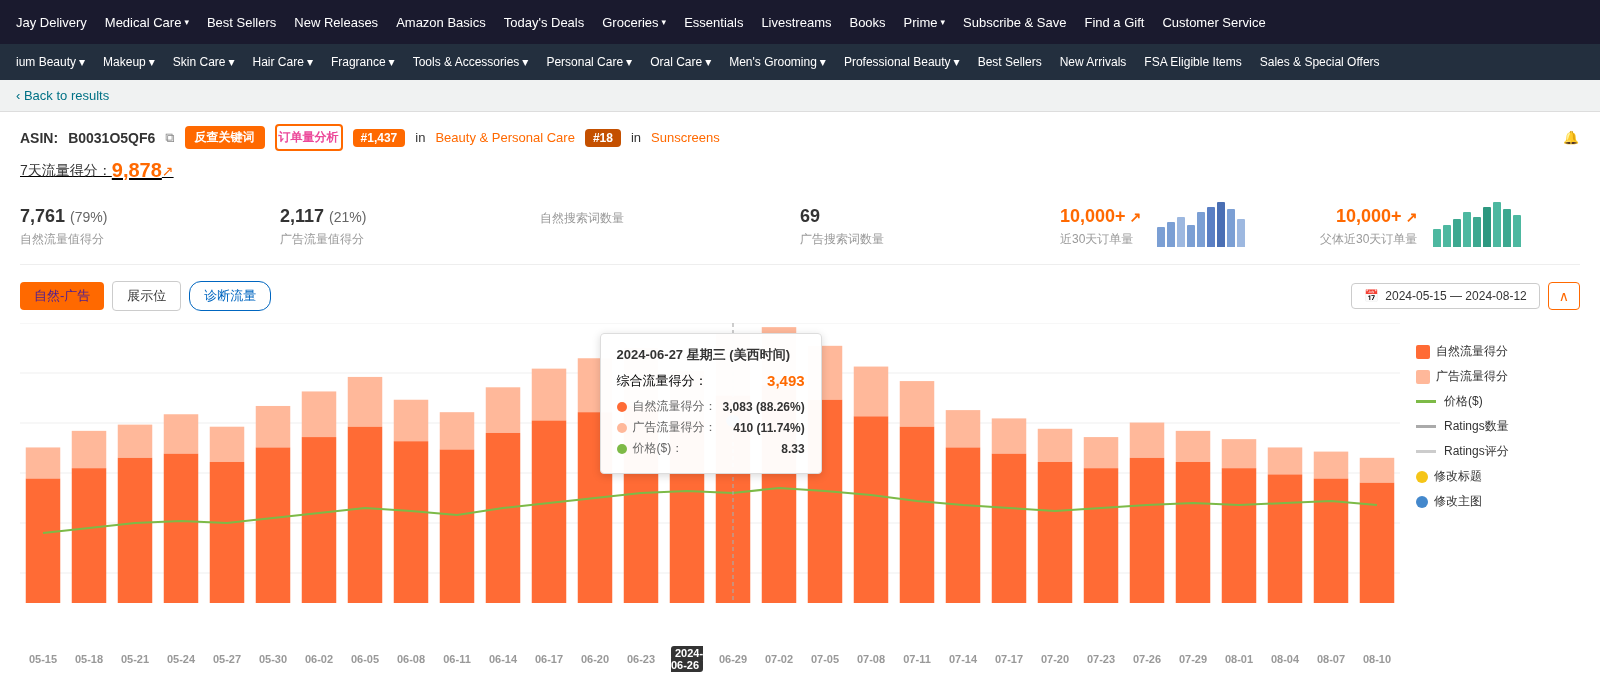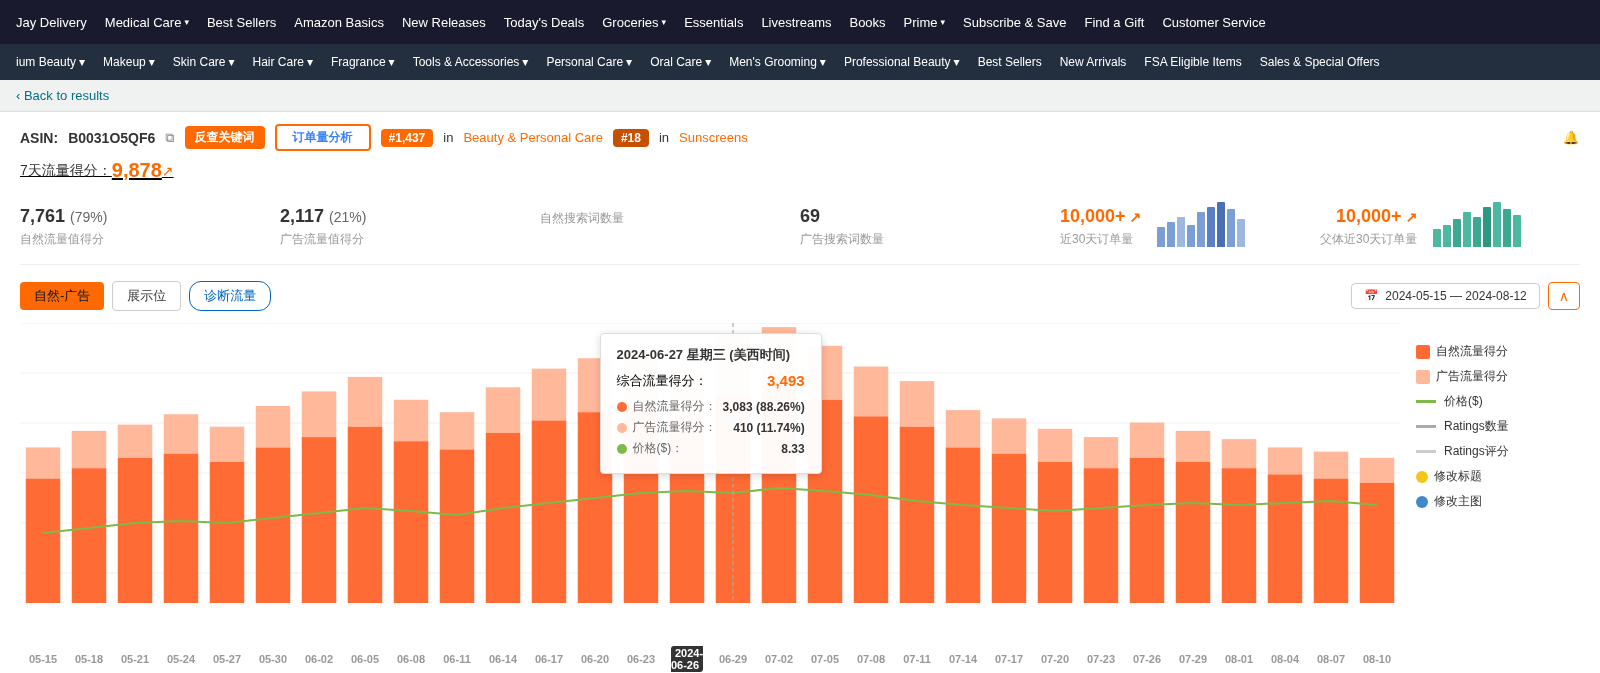--- a/index.html
+++ b/index.html
@@ -81,24 +81,24 @@
       color: #fff;
       border: none;
       border-radius: 4px;
       padding: 3px 10px;
       font-size: 12px;
       cursor: pointer;
       font-weight: bold;
     }
     .btn-outline-orange {
       background: #fff;
-      color: #3b82f6;
+      color: #ec4899;
       border: 2px solid #ff6900;
       border-radius: 4px;
-      padding: 3px 16px;
+      padding: 3px 2px;
       font-size: 12px;
       cursor: pointer;
       font-weight: bold;
     }
     .rank-badge-orange {
       background: #ff6900;
       color: #fff;
       border-radius: 4px;
       padding: 2px 8px;
       font-size: 12px;
@@ -159,21 +159,21 @@
 
     
     .buttons-row {
       display: flex;
       align-items: center;
       gap: 8px;
       margin-bottom: 12px;
     }
     .btn-selected {
       background: #ff6900;
-      color: #0f172a;
+      color: #4c1d95;
       border: none;
       border-radius: 4px;
       padding: 5px 14px;
       font-size: 13px;
       cursor: pointer;
     }
     .btn-unselected {
       background: #fff;
       color: #333;
       border: 1px solid #ccc;
@@ -308,22 +308,22 @@
       height: 300px;
     }
   </style>
 </head>
 <body>
 
 <nav class="top-nav">
   <a>Jay Delivery</a>
   <a>Medical Care <span class="chevron">▾</span></a>
   <a>Best Sellers</a>
+  <a>New Releases</a>
   <a>Amazon Basics</a>
-  <a>New Releases</a>
   <a>Today's Deals</a>
   <a>Groceries <span class="chevron">▾</span></a>
   <a>Essentials</a>
   <a>Livestreams</a>
   <a>Books</a>
   <a>Prime <span class="chevron">▾</span></a>
   <a>Subscribe &amp; Save</a>
   <a>Find a Gift</a>
   <a>Customer Service</a>
 </nav>

